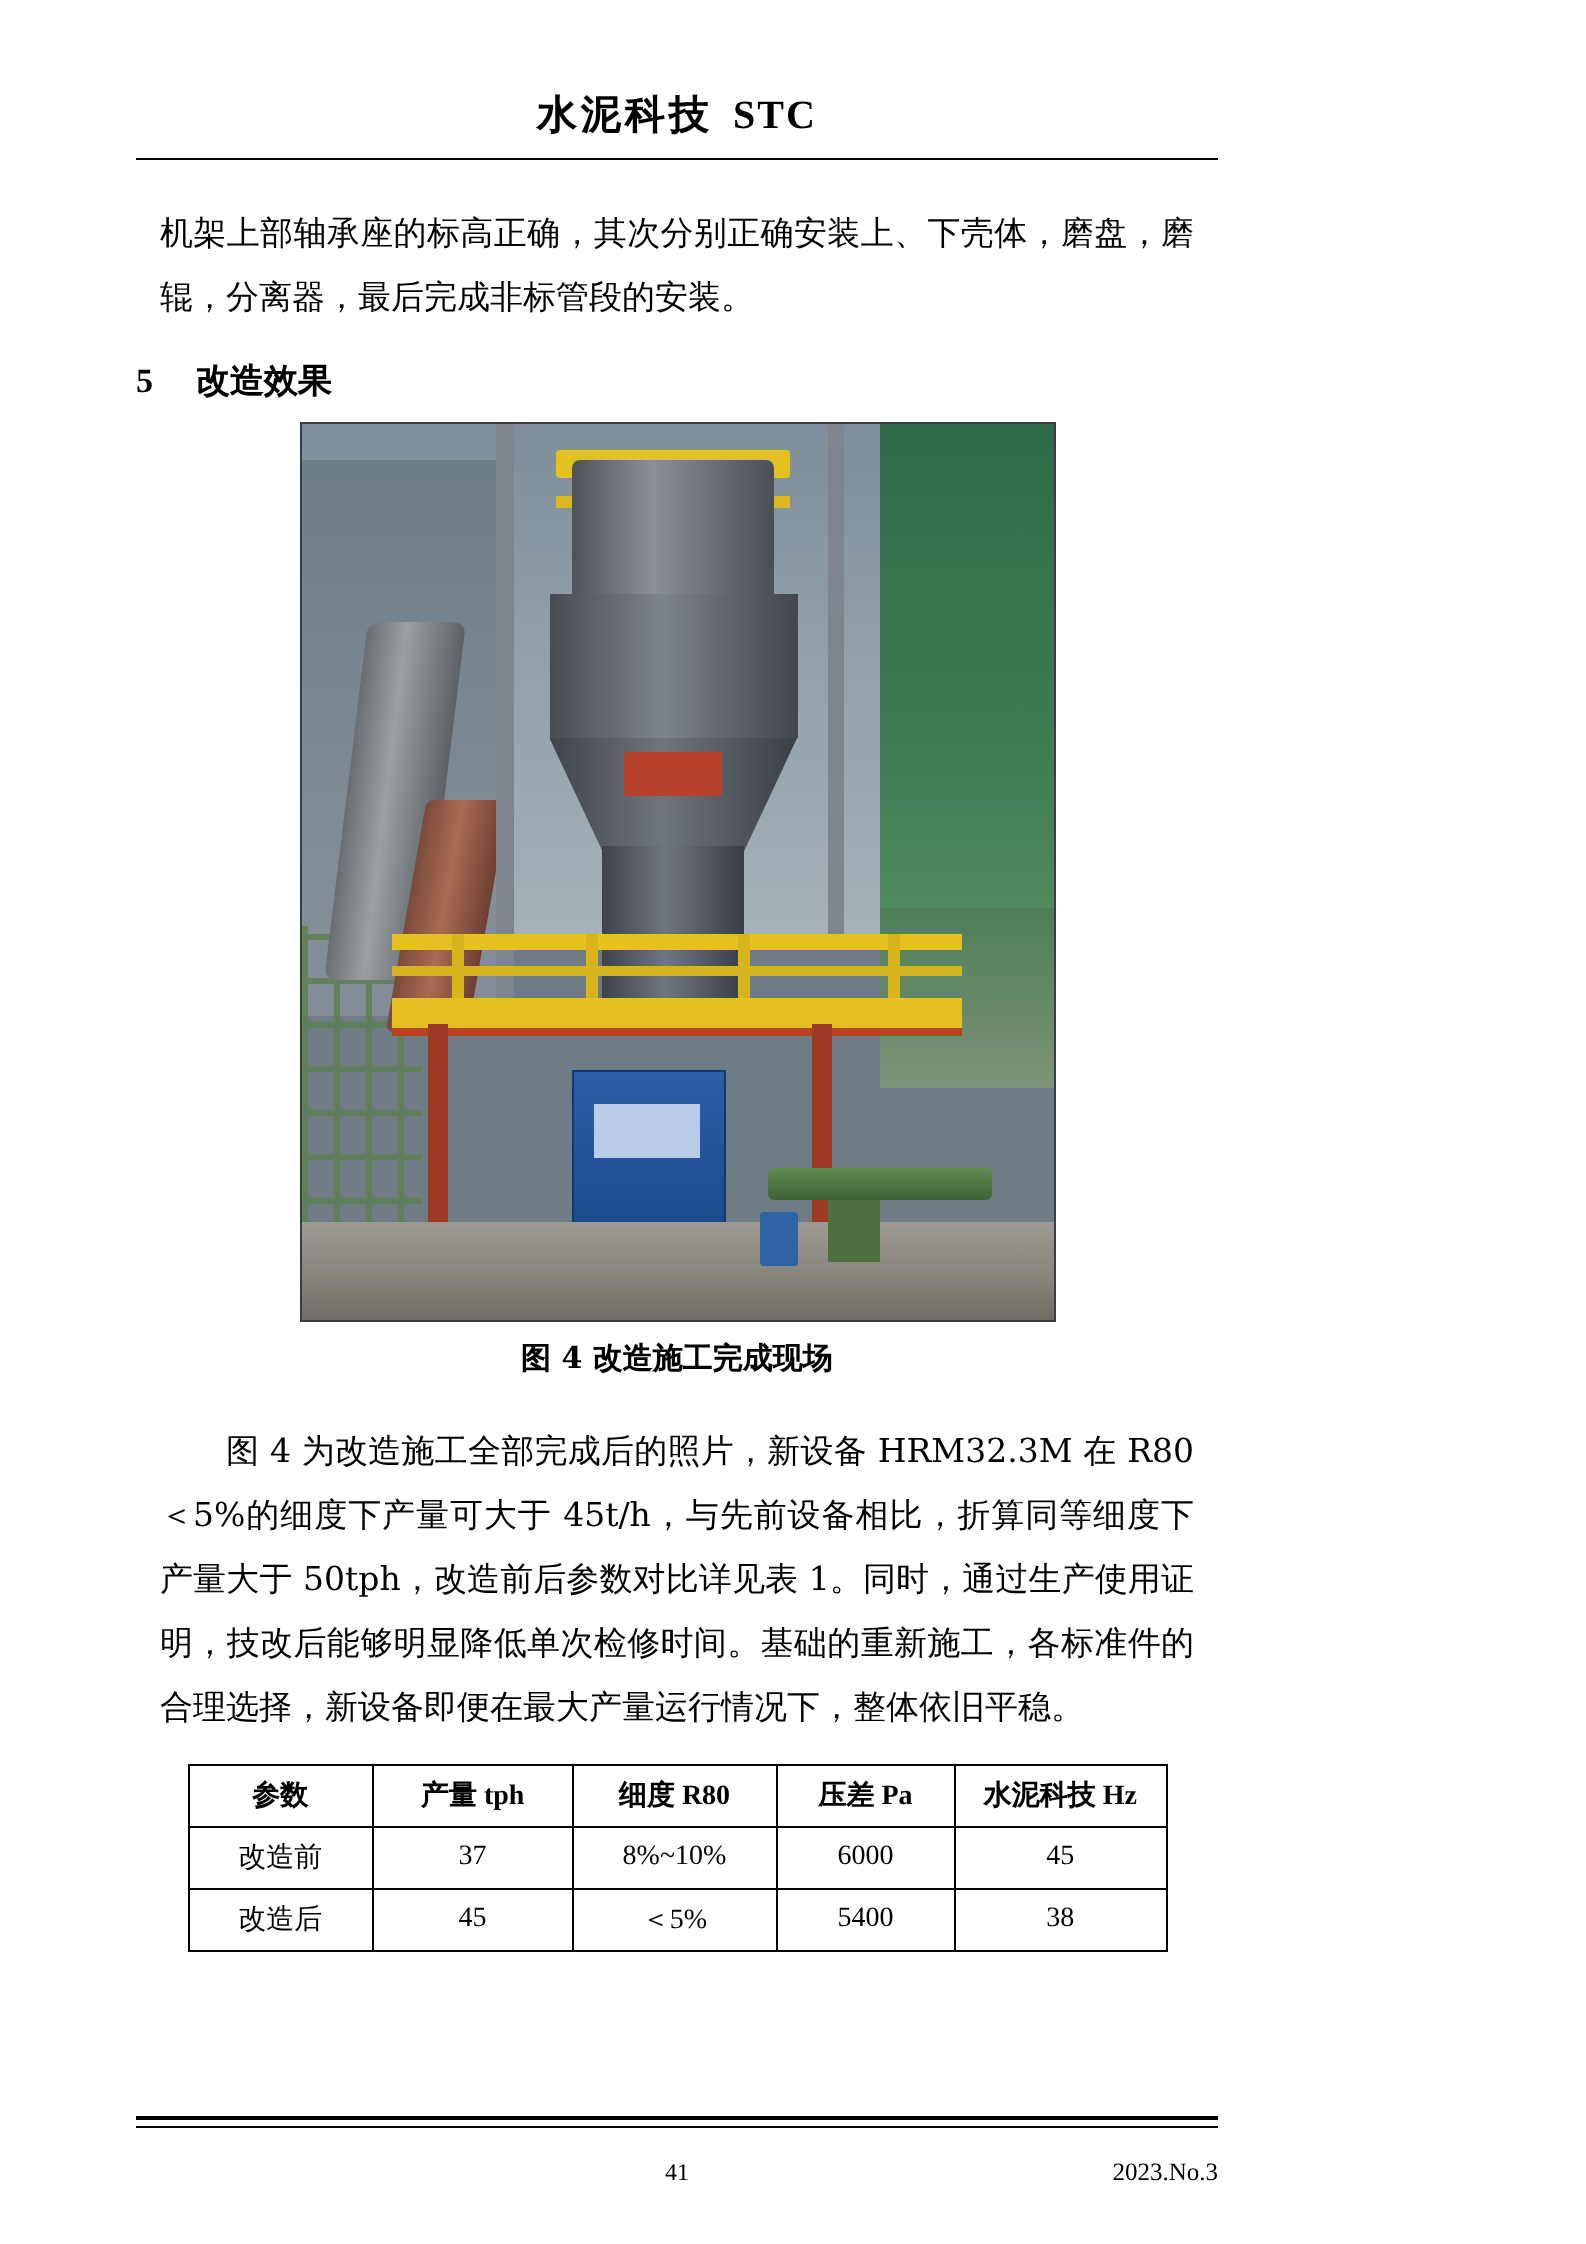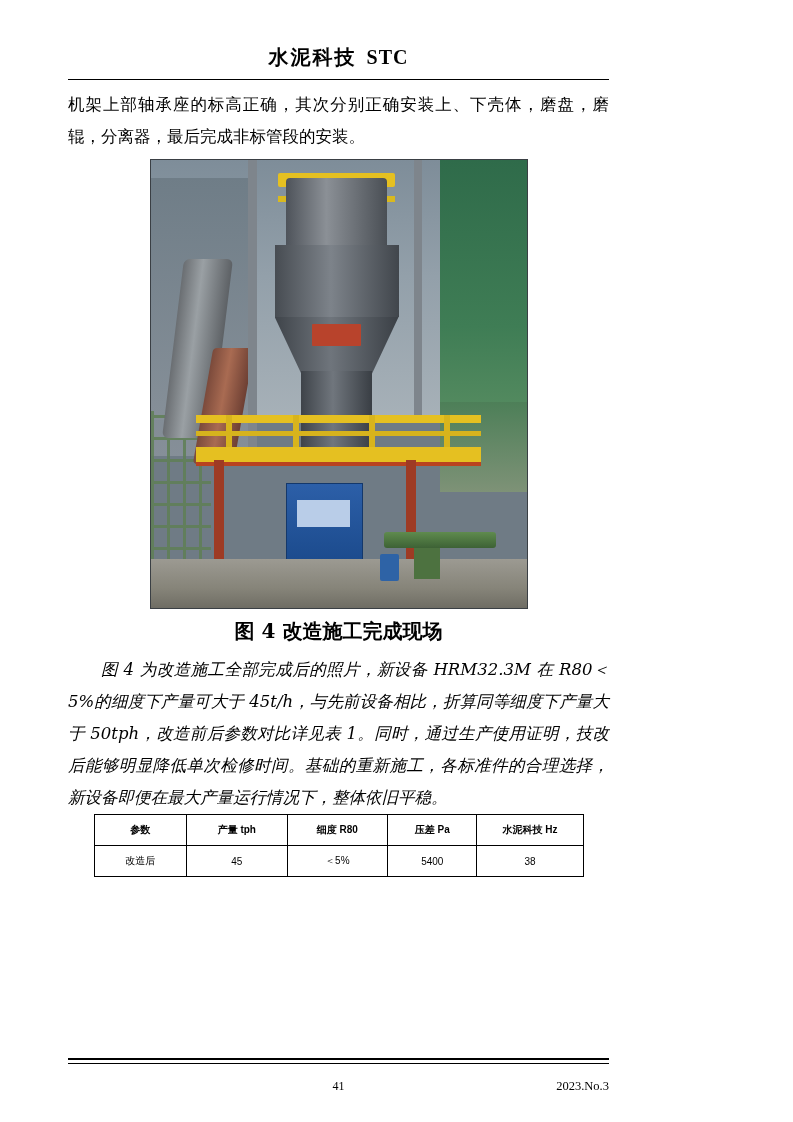--- a/index.html
+++ b/index.html
@@ -48,24 +48,24 @@
     margin-top: 8px;
   }
 
   
   .para {
     font-family: "DejaVu Serif", serif;
     font-size: 16.5px;
     line-height: 32px;
     text-align: justify;
     text-justify: inter-ideograph;
-    margin: 0;
+    margin: 12px;
     padding-top: 9px;
   }
-  .para.indent { text-indent: 33px; font-style: italic; }
+  .para.indent { text-indent: 33px; }
 
   .section-head {
     font-family: "DejaVu Serif", serif;
     font-weight: bold;
     font-size: 17px;
     margin: 12px 0 4px 0;
     line-height: 28px;
   }
   .section-head .num {
     display: inline-block;
@@ -212,40 +212,40 @@
     background: #7e858c;
   }
   .ph-beam2 {
     position: absolute; left: 70%; top: 0; width: 2.2%; height: 58%;
     background: #7e858c;
   }
 
   .fig-caption {
     font-family: "DejaVu Serif", serif;
     font-weight: bold;
-    font-size: 20px;
+    font-size: 15px;
     margin-top: 9px;
     text-align: center;
   }
 
   
   .table-caption {
     font-family: "DejaVu Serif", serif;
     font-weight: bold;
     font-size: 14.5px;
     text-align: center;
     margin-top: 16px;
     margin-bottom: 7px;
   }
   table.data {
     border-collapse: collapse;
     margin: 0 auto;
     width: 490px;
-    font-family: Liberation Sans, sans-serif;
-    font-size: 10px;
+    font-family: Liberation Serif, serif;
+    font-size: 14px;
   }
   table.data th, table.data td {
     border: 1px solid #000;
     text-align: center;
     height: 30px;
     padding: 0 4px;
     font-weight: normal;
   }
   table.data th {
     font-weight: bold;
@@ -292,20 +292,23 @@
 
 <div class="page">
 
   <div class="header">
     <span class="cn">水泥科技</span><span class="stc">STC</span>
   </div>
   <div class="header-rule"></div>
 
   <p class="para">机架上部轴承座的标高正确，其次分别正确安装上、下壳体，磨盘，磨辊，分离器，最后完成非标管段的安装。</p>
 
+  <div class="section-head">
+    <span class="num">5</span><span>改造效果</span>
+  </div>
 
   <div class="figure-wrap">
     <div class="photo">
       <div class="ph-sky"></div>
       <div class="ph-green-wall"></div>
       <div class="ph-green-wall2"></div>
       <div class="ph-left-struct"></div>
       <div class="ph-scaff"></div>
       <div class="ph-duct"></div>
       <div class="ph-duct2"></div>
@@ -352,20 +355,27 @@
       <tr>
         <th>参数</th>
         <th>产量 tph</th>
         <th>细度 R80</th>
         <th>压差 Pa</th>
         <th>水泥科技 Hz</th>
       </tr>
     </thead>
     <tbody>
       <tr>
+        <td class="rowhead">改造前</td>
+        <td>37</td>
+        <td>8%~10%</td>
+        <td>6000</td>
+        <td>45</td>
+      </tr>
+      <tr>
         <td class="rowhead">改造后</td>
         <td>45</td>
         <td>＜5%</td>
         <td>5400</td>
         <td>38</td>
       </tr>
     </tbody>
   </table>
 
   <div class="footer-rule-wrap">

